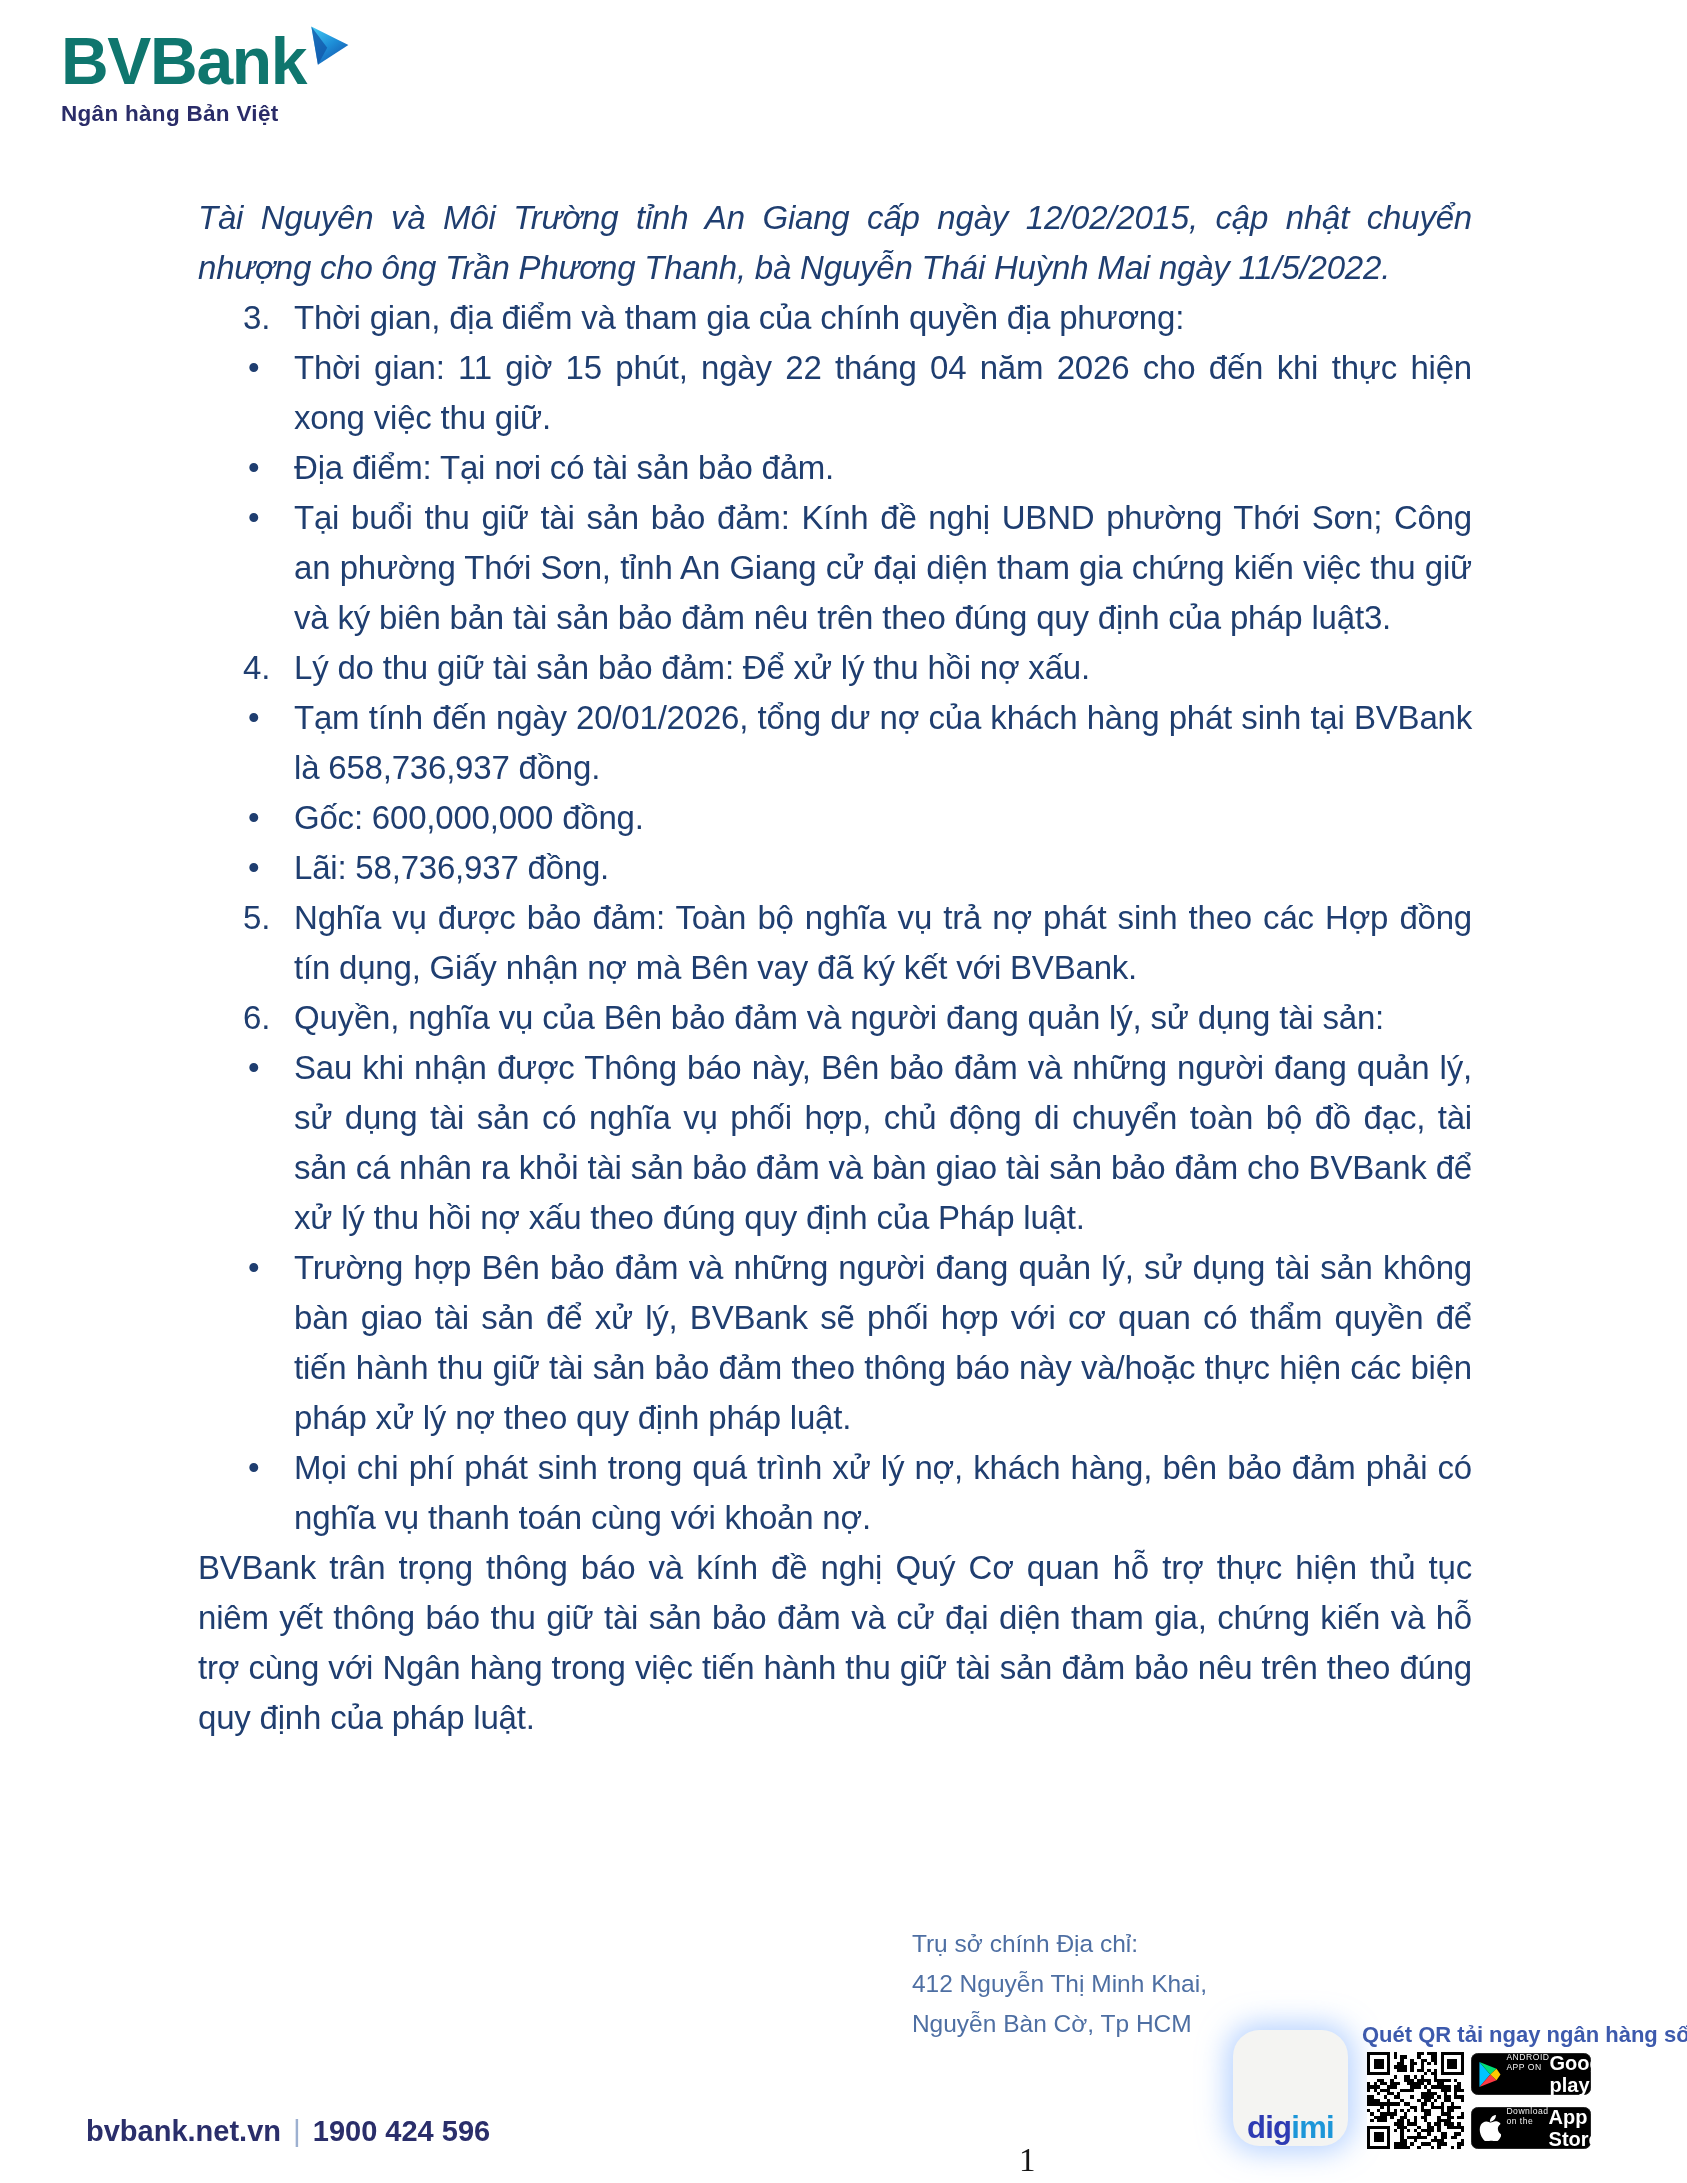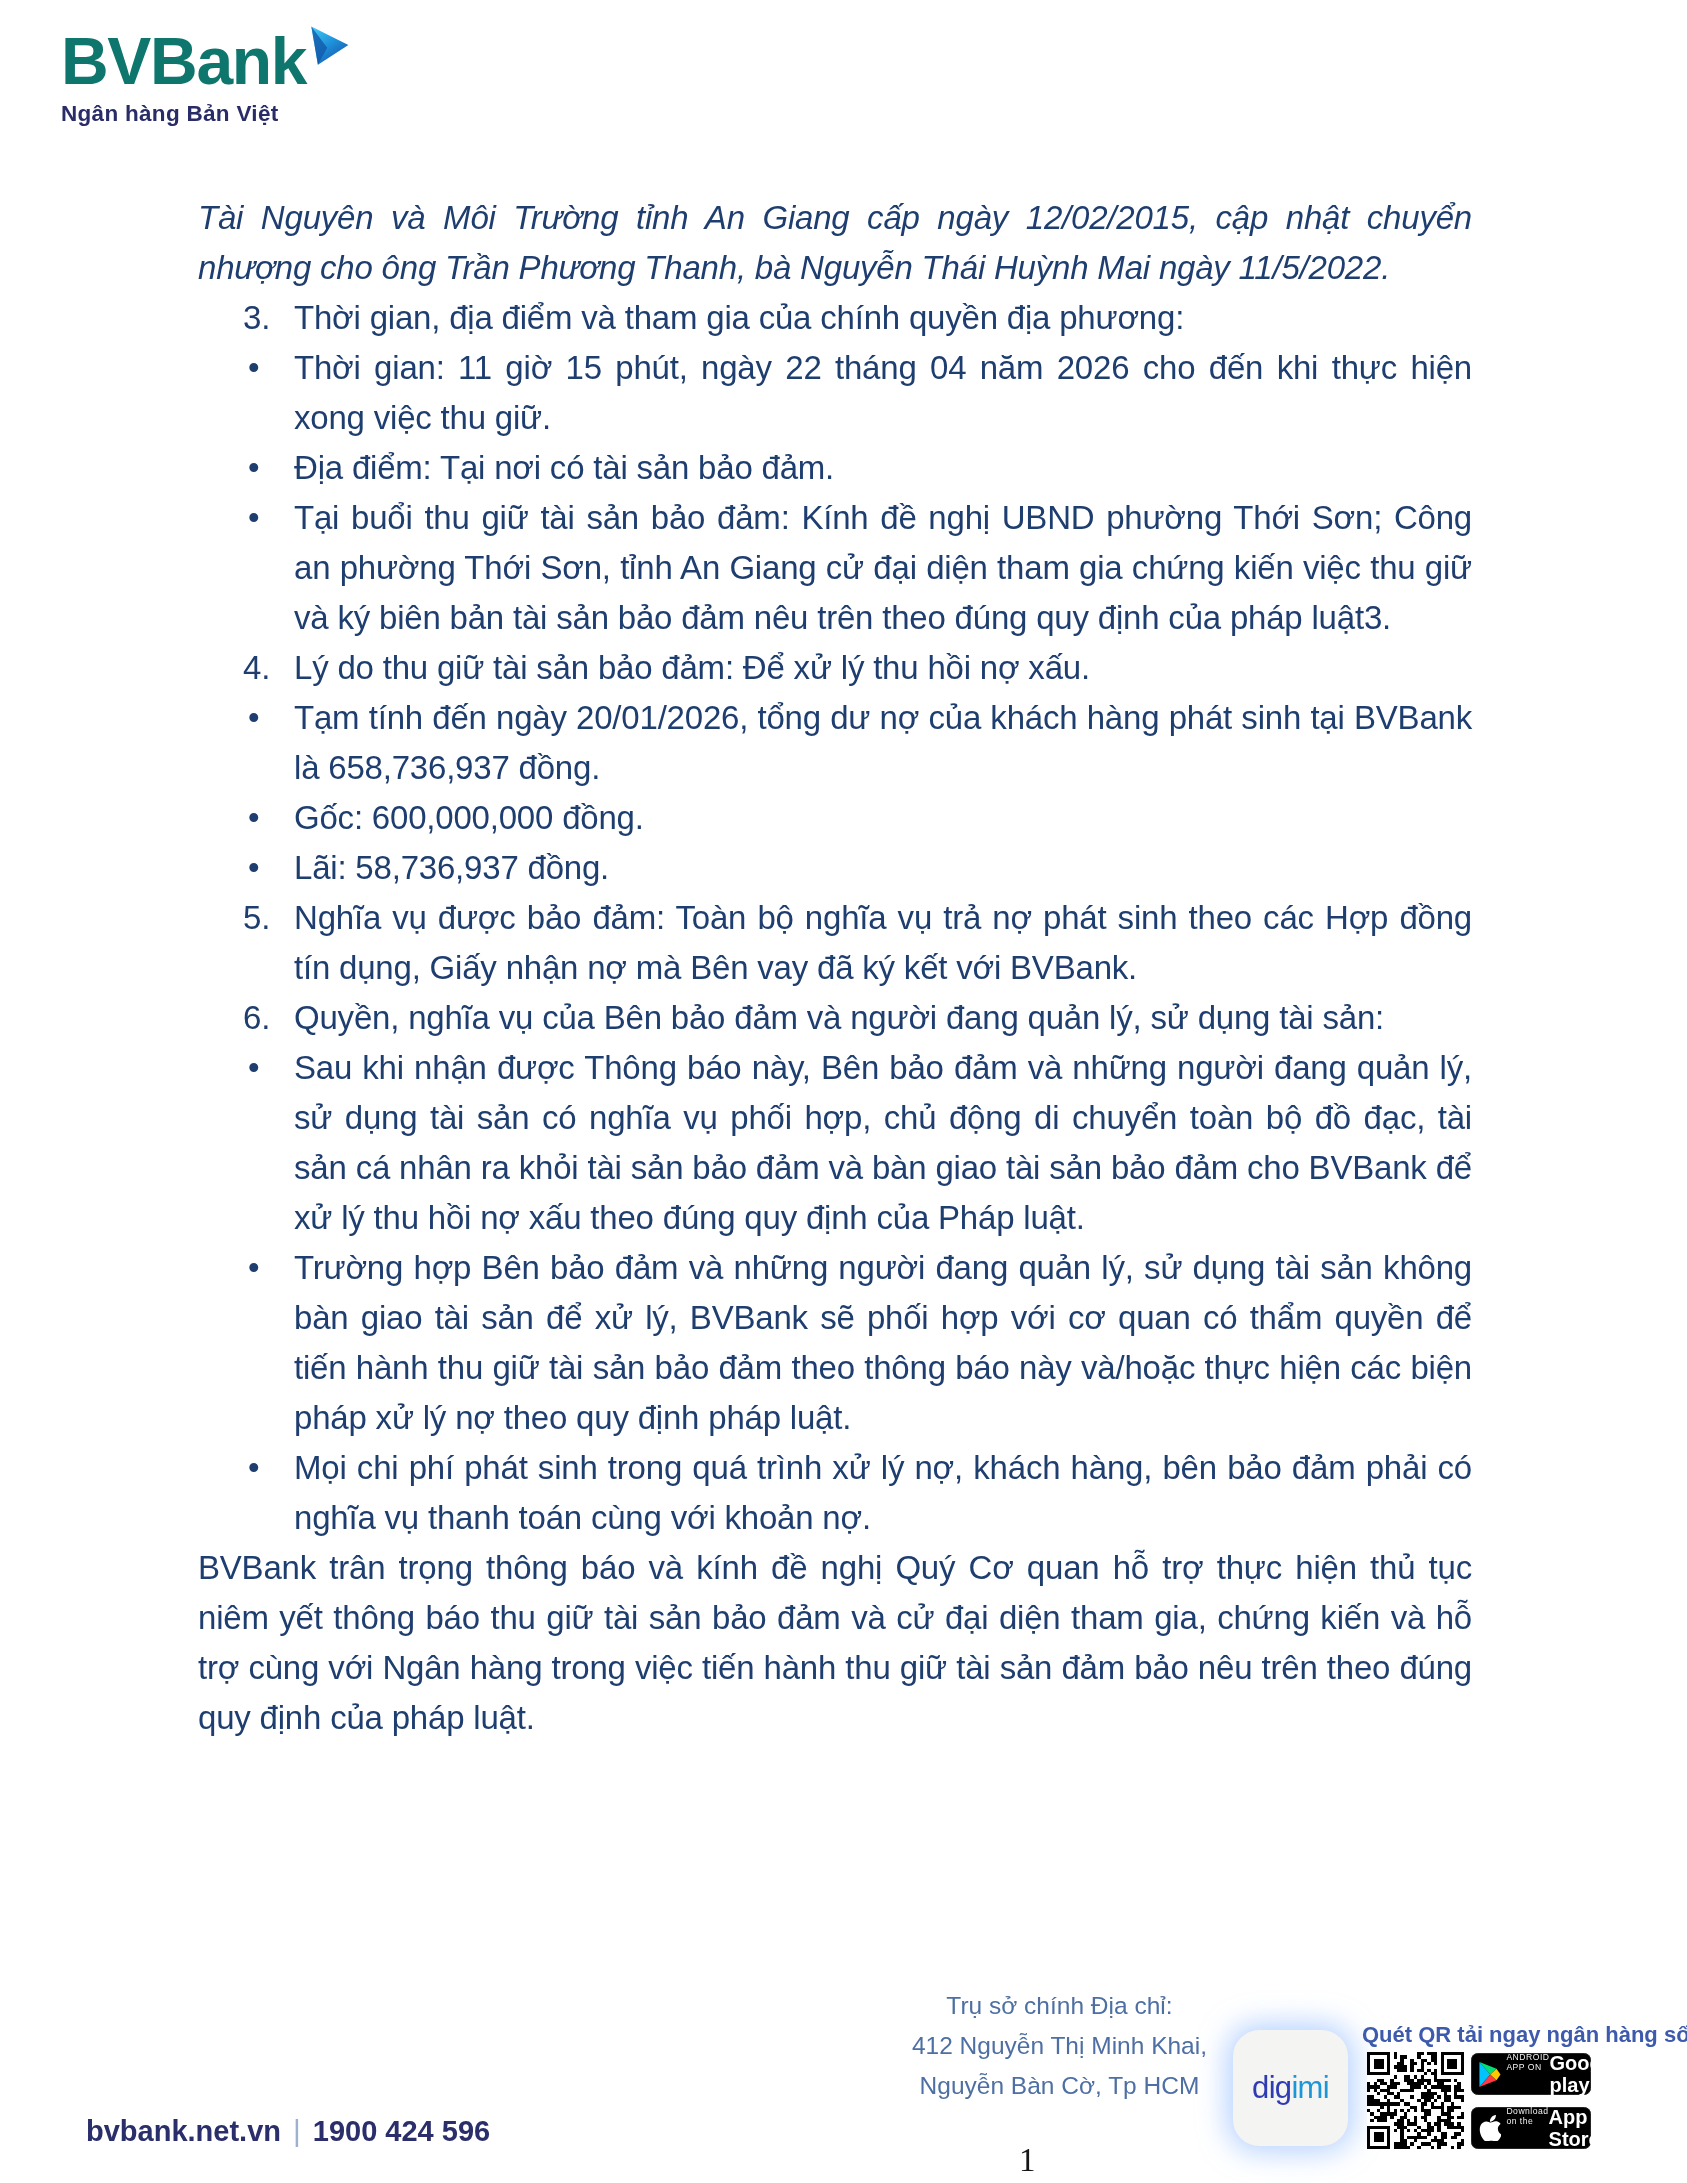--- a/index.html
+++ b/index.html
@@ -25,29 +25,29 @@
   .cont-par { margin-left:96px;font-style:italic; }
   .doc-item { position:relative; padding-left:96px; }
   .doc-item .marker { position:absolute; left:45px; top:0; text-align:left; }
   .doc-item .marker.bullet { left:50px; }
   .closing-par { margin-top:25px; }
 
   
   .site-line { position:absolute; left:86px; top:2114px; font-size:29px; font-weight:bold; color:#2a2e6a; }
   .site-line .sep { font-weight:normal; color:#9db0d0; padding:0 12px; font-size:30px; }
 
-  .hq-address { position:absolute; right:480px; top:1986px; text-align:center;
+  .hq-address { position:absolute; right:480px; top:1924px; text-align:left;
     color:#4e6fa3; font-size:24.5px; line-height:40px; }
 
   .digimi-tile {
     position:absolute; left:1233px; top:2030px; width:115px; height:116px;
     background:#f4f4f2; border-radius:26.5px;
     box-shadow:0 0 28px 6.6px rgba(125,175,255,0.55);
-    display:flex; align-items:center; justify-content:center;
-    font-weight:normal; font-size:31px; letter-spacing:-0.7px;
+    display:flex; align-items:flex-end; justify-content:center;
+    font-weight:bold; font-size:31px; letter-spacing:-0.7px;
   }
   .digimi-p1 { color:#2e3bb3; }
   .digimi-p2 { color:#1d96d8; }
 
   .qr-caption { position:absolute; left:1362px; top:2022px; white-space:nowrap;
     color:#3d5aad; font-size:22px; font-weight:bold; }
 
   .qr-box { position:absolute; left:1367px; top:2052px; width:97px; height:97px; background:#fff; }
 
   .store-badge {

